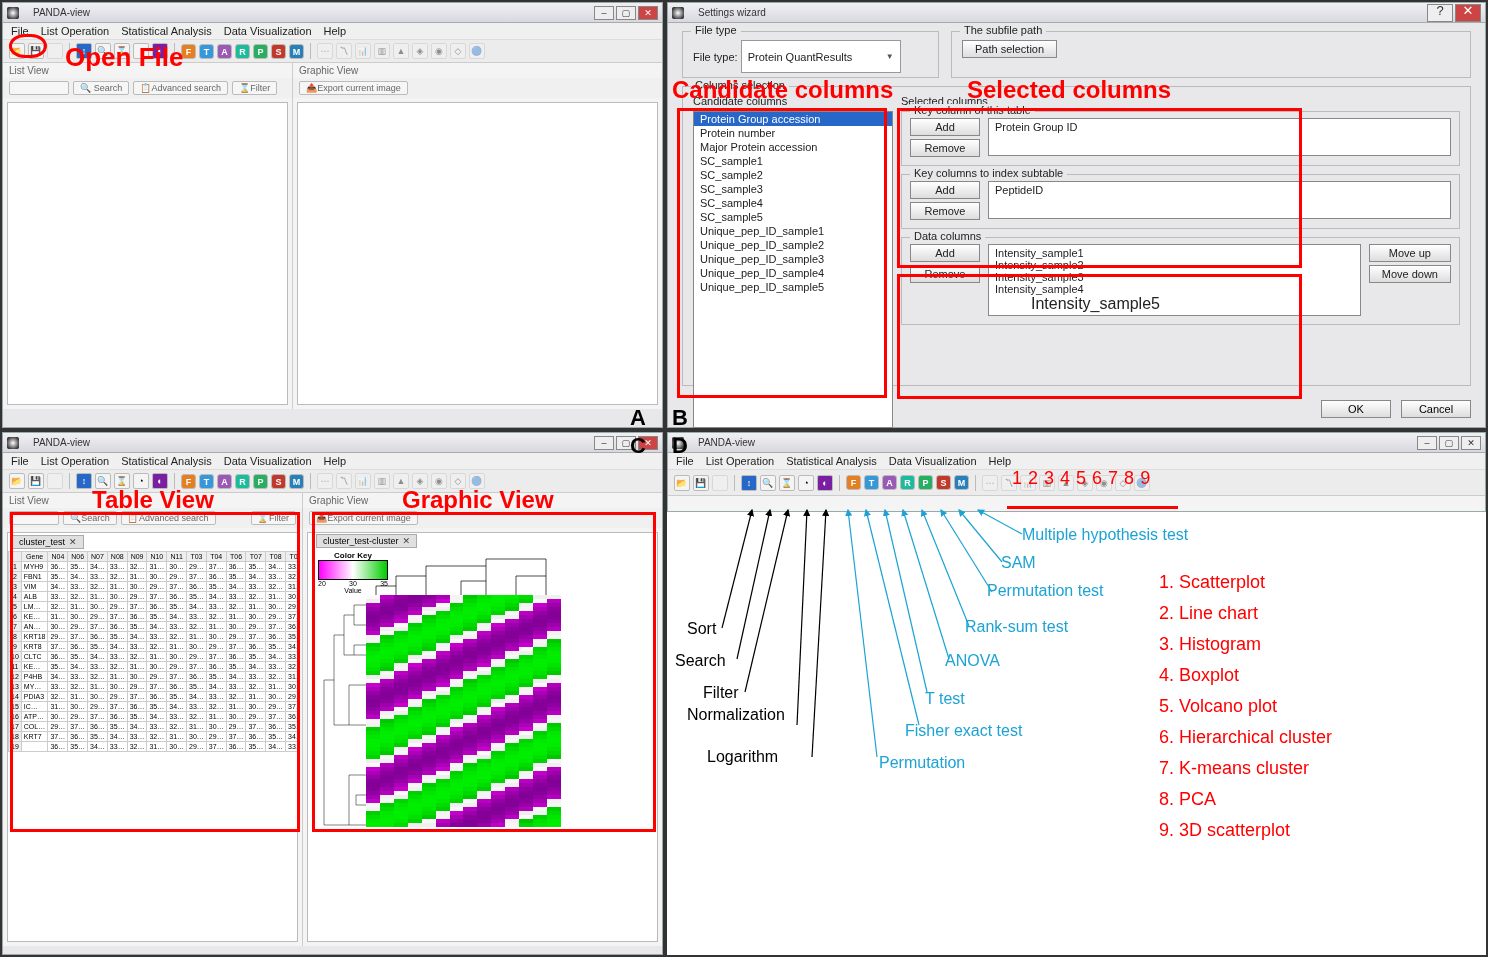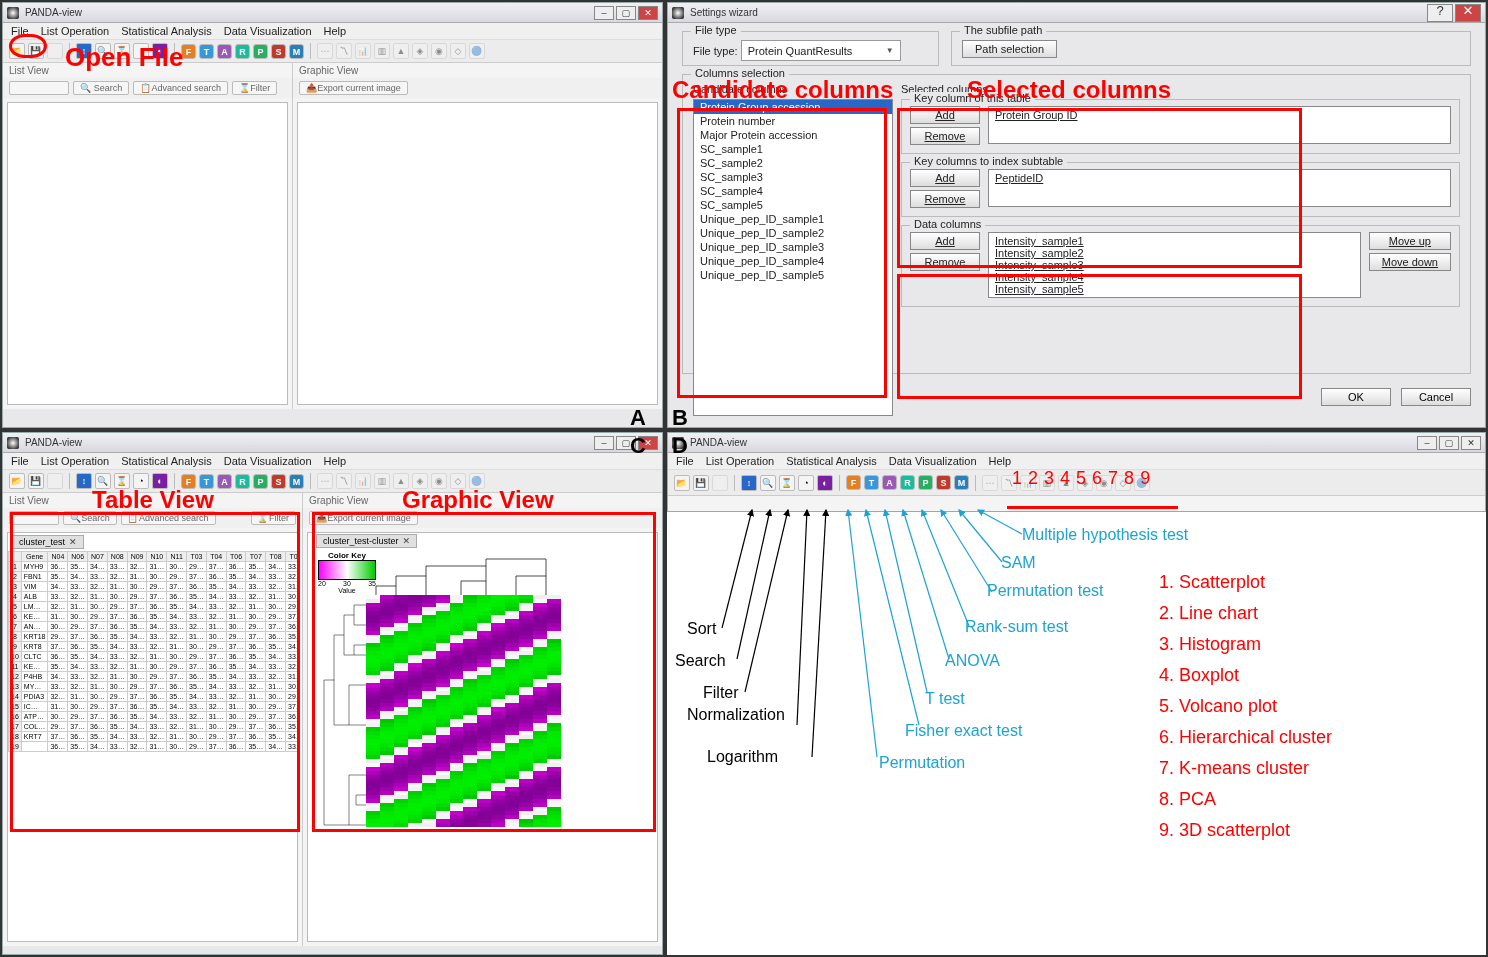--- a/index.html
+++ b/index.html
@@ -10,21 +10,21 @@
 
 
 .panel-label { position: absolute; font-weight: bold; font-size: 22px; color: #000; z-index: 100; font-family: Arial; }
 #lblA { top: 405px; left: 630px; }
 #lblB { top: 405px; left: 672px; }
 #lblC { top: 433px; left: 630px; }
 #lblD { top: 433px; left: 672px; }
 
 
 .win { background: #e8e8ea; border: 1px solid #9aa; position: relative; height: 100%; }
-.titlebar { background: linear-gradient(#f0f0f4,#d8d8e0); border-bottom: 1px solid #aaa; height: 20px; display: flex; align-items: center; padding: 0 4px; font-size: 10px; color: #333; }
+.titlebar { background: linear-gradient(#f0f0f4,#d8d8e0); border-bottom: 1px solid #aaa; height: 20px; display: flex; align-items: center; padding: 0 4px; font-size: 10px; color: #333; gap: 8px; }
 .titlebar .icon-app { width: 12px; height: 12px; background: radial-gradient(#fff,#000); border-radius: 2px; margin-right: 6px; }
 .winbtns { margin-left: auto; display: flex; gap: 2px; }
 .winbtn { width: 20px; height: 14px; border: 1px solid #888; background: #eee; font-size: 9px; text-align: center; line-height: 12px; }
 .winbtn.close { background: #c44; color: #fff; }
 .winbtn.big { width: 26px; height: 18px; font-size: 13px; }
 
 .menubar { display: flex; gap: 12px; padding: 2px 8px; font-size: 11px; color: #222; background: #f0f0f0; border-bottom: 1px solid #ddd; }
 .menubar span { cursor: default; }
 
 .toolbar { display: flex; gap: 3px; padding: 3px 6px; background: #ececec; border-bottom: 1px solid #ccc; align-items: center; }
@@ -44,49 +44,49 @@
 
 
 .red-circle { position: absolute; border: 3px solid red; border-radius: 50% / 60%; width: 38px; height: 24px; top: 32px; left: 7px; z-index: 50; }
 .red-text { position: absolute; color: red; font-weight: bold; font-size: 26px; font-family: Arial; z-index: 50; }
 
 
 .wizard-body { padding: 8px 14px; font-family: "Courier New", monospace; font-size: 11px; color: #222; }
 .section-row { display: flex; gap: 12px; margin-bottom: 8px; }
 .fieldset { border: 1px solid #bbb; padding: 8px 10px 4px; position: relative; flex: 1; }
 .fs-legend { position: absolute; top: -8px; left: 8px; background: #e8e8ea; padding: 0 4px; font-size: 11px; }
-.wiz-select { border: 1px solid #999; background: #fff; padding: 2px 6px; font-size: 11px; display: inline-flex; align-items: center; gap: 6px; min-width: 160px; height: 21px; }
+.wiz-select { border: 1px solid #999; background: #fff; padding: 2px 6px; font-size: 11px; display: inline-flex; align-items: center; gap: 6px; min-width: 160px; height: 33px; }
 .wiz-select::after { content: "▼"; margin-left: auto; font-size: 8px; color: #555; }
 .wiz-btn { border: 1px solid #888; background: linear-gradient(#fff,#ddd); padding: 2px 12px; font-size: 11px; min-width: 70px; text-align: center; cursor: default; }
 .wiz-text { border: 1px solid #bbb; background: #f4f4f4; padding: 2px 6px; font-size: 10px; color: #888; flex: 1; }
 .listbox { border: 1px solid #888; background: #fff; height: 317px; overflow: hidden; font-family: "Segoe UI"; font-size: 11px; }
 .listbox div { padding: 1px 6px; }
 .listbox div.sel { background: #2667c8; color: #fff; }
 .col-group { display: flex; gap: 8px; }
-.key-section { border: 1px solid #bbb; padding: 6px 8px 4px; position: relative; margin-bottom: 8px; text-decoration: underline; }
+.key-section { border: 1px solid #bbb; padding: 6px 8px 4px; position: relative; margin-bottom: 8px; }
 .key-row { display: flex; gap: 8px; margin-bottom: 4px; align-items: flex-start; }
 .key-btns { display: flex; flex-direction: column; gap: 3px; }
 .key-val { border: 1px solid #888; background: #fff; flex: 1; padding: 2px 6px; min-height: 38px; font-size: 11px; }
 .key-val.tall { min-height: 60px; }
 .move-btns { display: flex; flex-direction: column; gap: 3px; }
 .bottom-btns { display: flex; justify-content: flex-end; gap: 10px; padding: 6px 14px; }
 .red-box { position: absolute; border: 3px solid red; z-index: 60; }
 
 
 .table-tab { background: #e0e0e0; border: 1px solid #aaa; display: inline-flex; padding: 1px 6px; font-size: 9px; margin: 2px 4px; align-items: center; gap: 4px; }
 .close-x { font-size: 9px; color: #444; }
 .data-table { font-size: 7px; border-collapse: collapse; background: #fff; }
 .data-table th, .data-table td { border: 1px solid #ccc; padding: 1px 2px; text-align: center; width: 18px; overflow: hidden; white-space: nowrap; }
 .data-table th { background: #eee; font-weight: normal; }
 .data-table .rownum { background: #eee; width: 14px; }
 .data-table .gene { width: 26px; text-align: left; }
 
 
 .heatmap-area { position: relative; background: #fff; padding: 6px; }
-.colorkey { position: absolute; top: 8px; left: 10px; width: 58px; }
+.colorkey { position: absolute; top: 8px; left: 10px; width: 70px; }
 .colorkey-grad { height: 20px; background: linear-gradient(to right, magenta, #fff, #0c0); border: 1px solid #000; }
 .colorkey-title { font-size: 8px; text-align: center; font-weight: bold; }
 .colorkey-labels { display: flex; justify-content: space-between; font-size: 7px; }
 .heatmap { position: absolute; top: 62px; left: 58px; width: 195px; height: 235px; }
 .hm-row { height: 4px; }
 .dendro { position: absolute; }
 .anno-cyan { color: #1ca3d4; font-size: 16px; font-family: Arial; }
 .anno-black { color: #000; font-size: 16px; font-family: Arial; }
 .anno-red { color: red; font-size: 18px; font-family: Arial; }
 .red-nums { position: absolute; color: red; font-size: 18px; font-family: Arial; display: flex; gap: 6px; }
@@ -243,21 +243,21 @@
               <div class="key-row">
                 <div class="key-btns">
                   <span class="wiz-btn">Add</span>
                   <span class="wiz-btn">Remove</span>
                 </div>
                 <div class="key-val tall" id="datacols">
                       <div style="font-size: 11px;">Intensity_sample1</div>
                       <div style="font-size: 11px;">Intensity_sample2</div>
                       <div style="font-size: 11px;">Intensity_sample3</div>
                       <div style="font-size: 11px;">Intensity_sample4</div>
-                      <div style="font-size: 11px;">Intensity_sample5</div>
+                      <div style="font-size: 16px; margin-left: 36px;">Intensity_sample5</div>
                     </div>
                 <div class="move-btns">
                   <span class="wiz-btn">Move up</span>
                   <span class="wiz-btn">Move down</span>
                 </div>
               </div>
             </div>
           </div>
         </div>
       </div>

